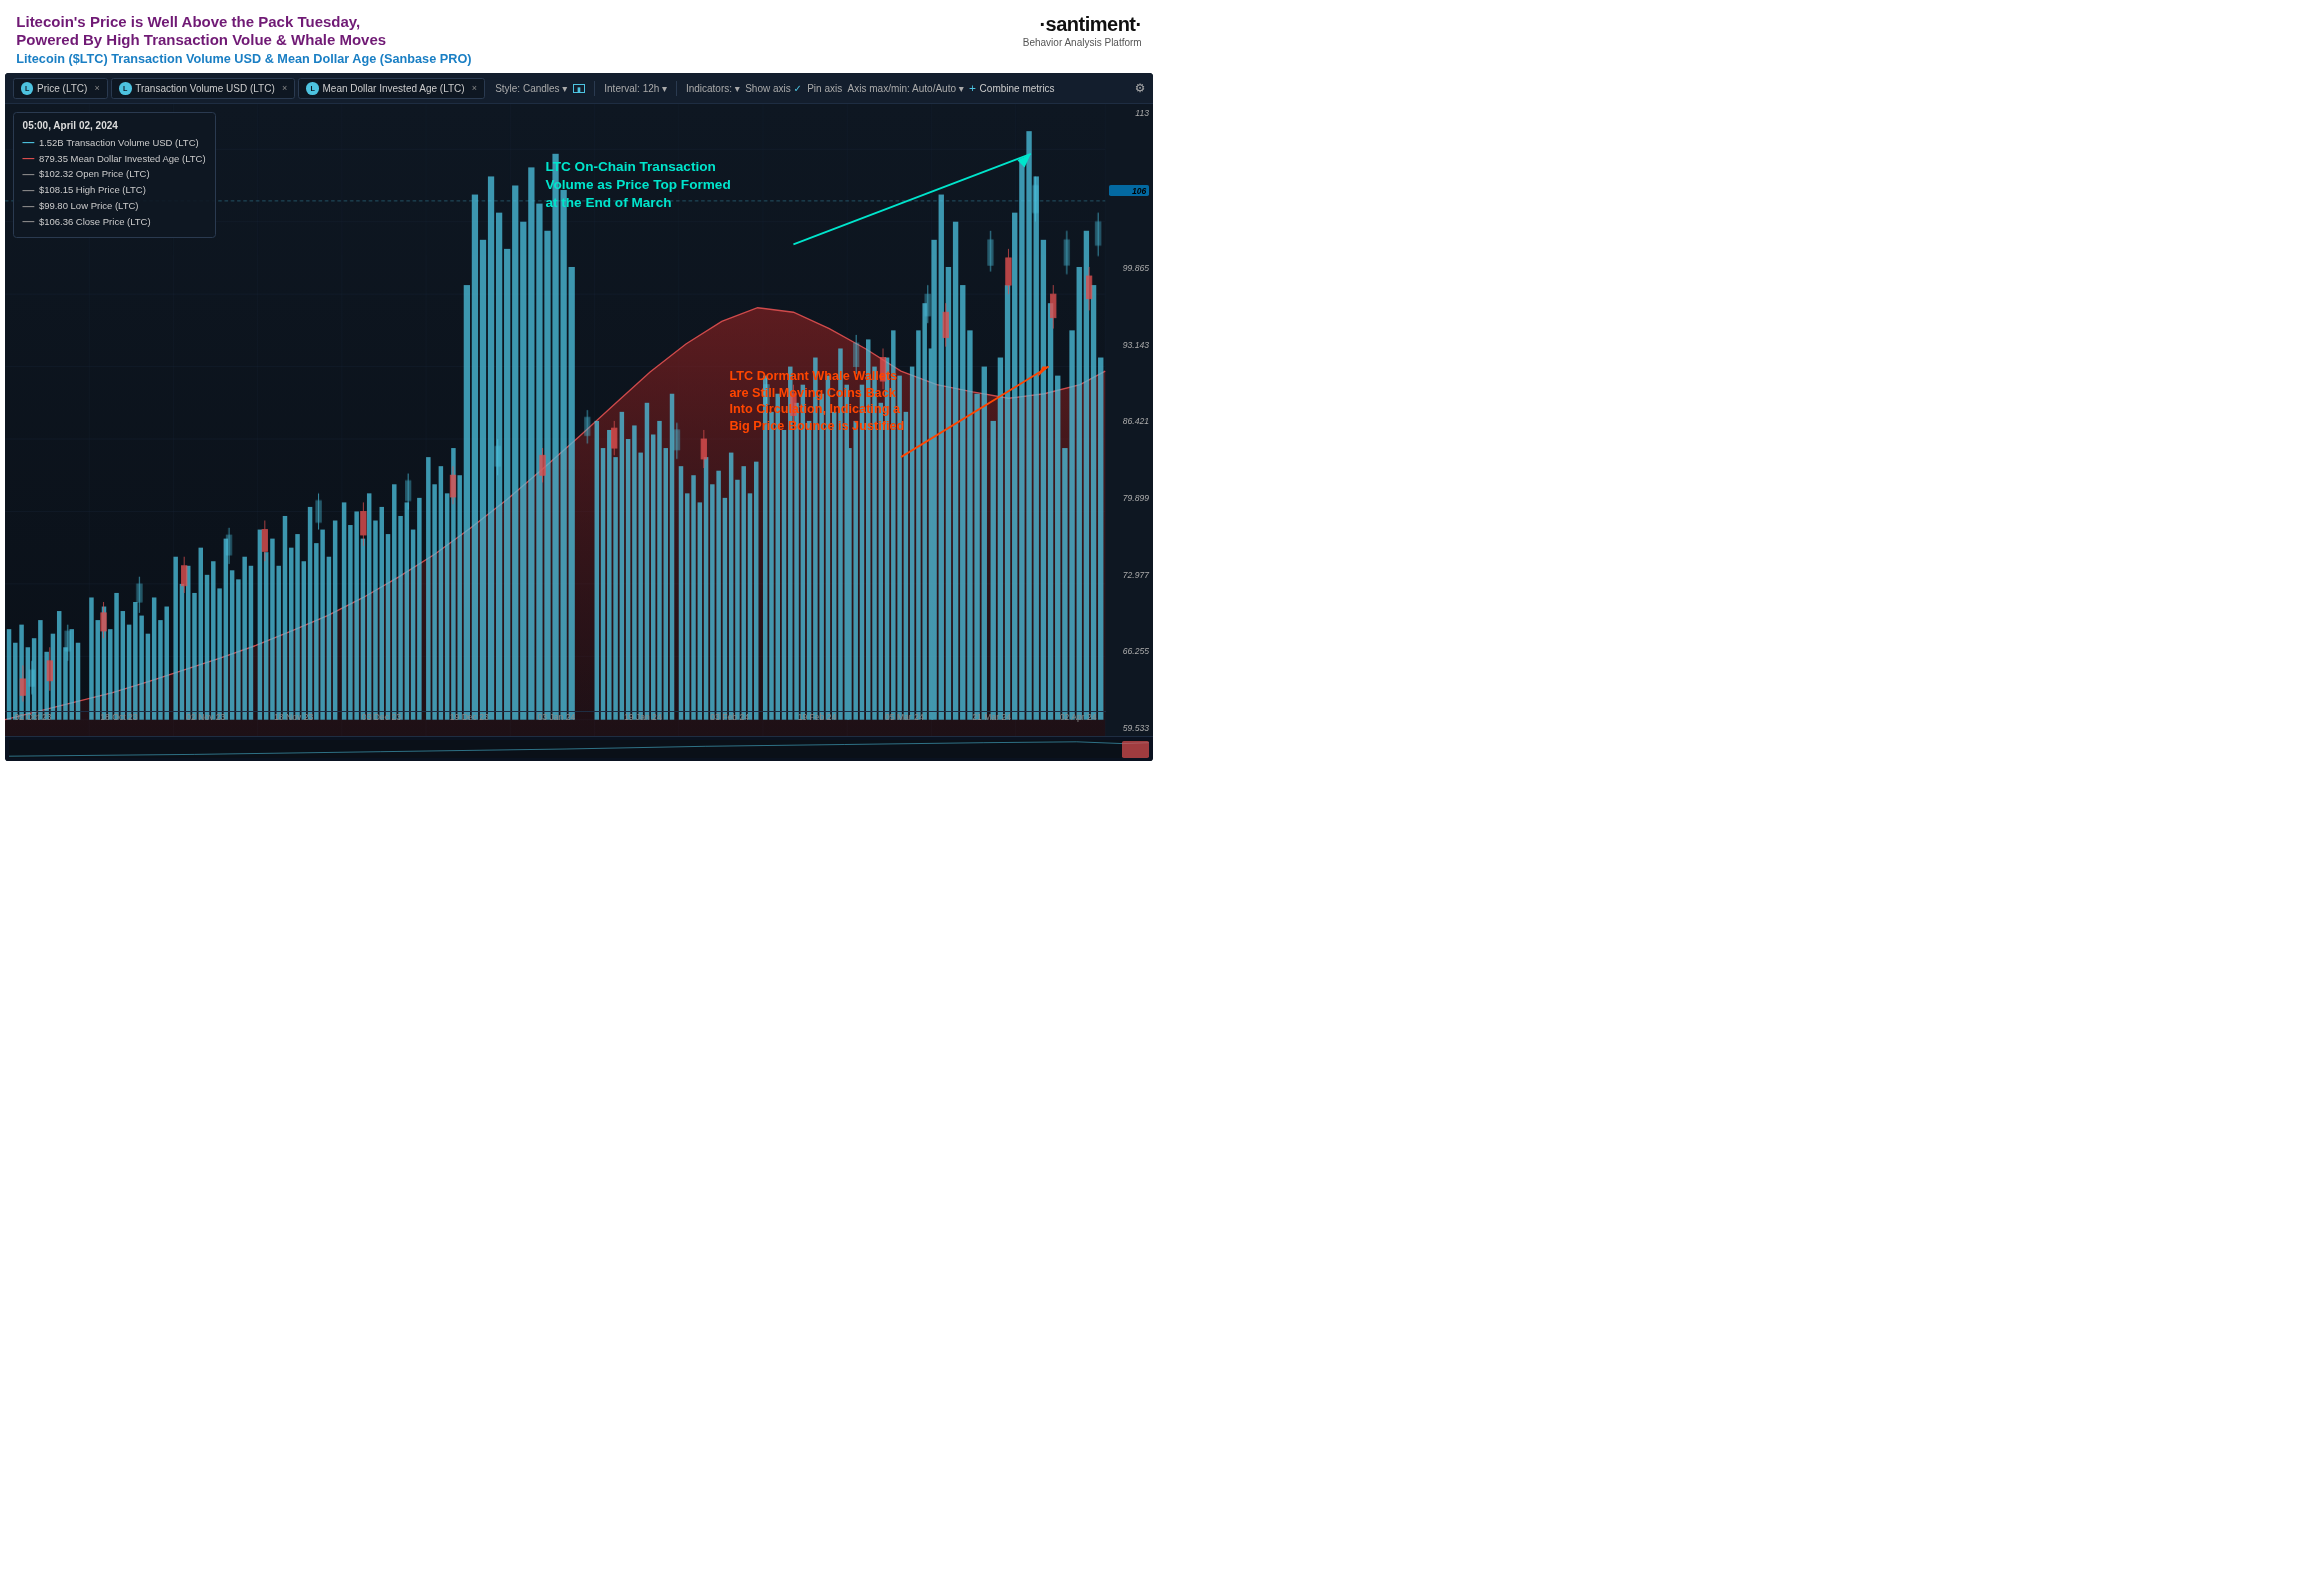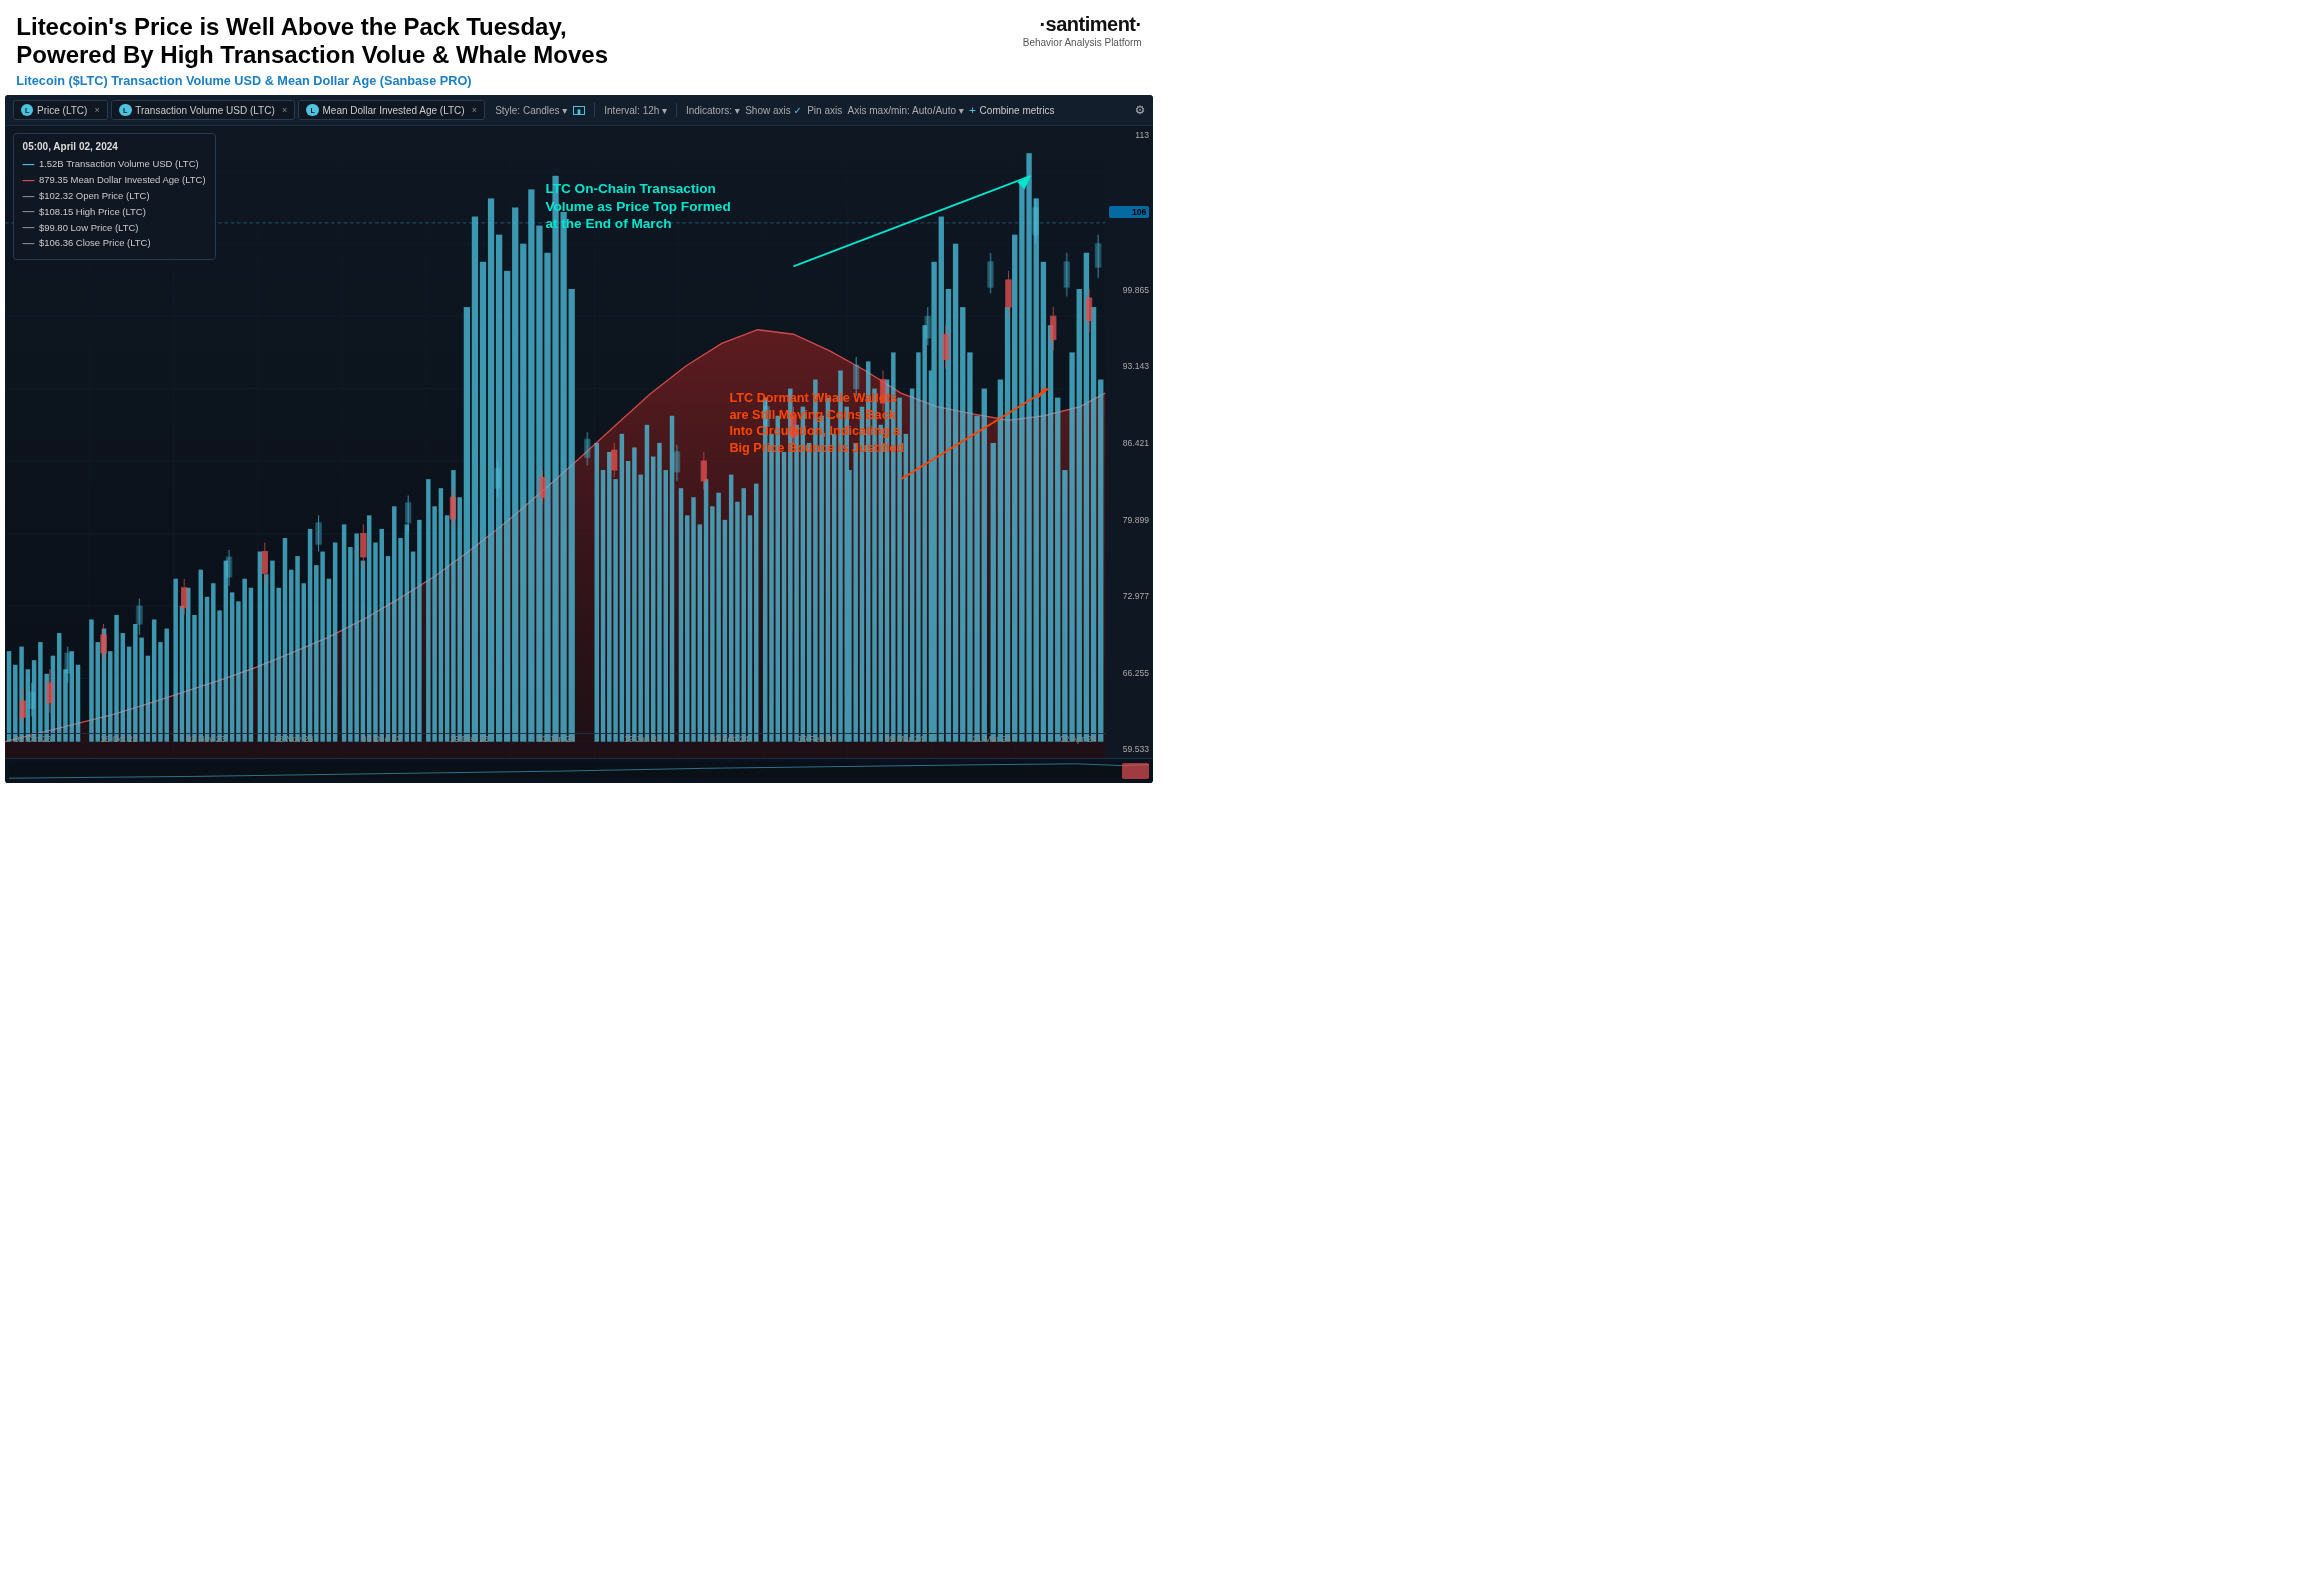--- a/index.html
+++ b/index.html
@@ -14,23 +14,23 @@
     
     .header {
       display: flex;
       align-items: flex-start;
       justify-content: space-between;
       padding: 12.7px 16.3px 7.2px 16.3px;
       background: #fff;
     }
     .header-text {}
     .header-title {
-      font-size: 24px;
+      font-size: 15px;
       font-weight: 900;
-      color: #000000;
+      color: #701a75;
       line-height: 1.2;
       max-width: 742px;
     }
     .header-subtitle {
       font-size: 12.7px;
       font-weight: 700;
       color: #1a7fc4;
       margin-top: 3.6px;
     }
     .logo-area {
@@ -192,20 +192,21 @@
       top: 0;
       height: 100%;
       width: 47px;
       display: flex;
       flex-direction: column;
       justify-content: space-between;
       padding: 3.6px 3.6px;
       font-size: 8.6px;
       color: #aaa;
       pointer-events: none;
+      font-style: italic;
     }
     .price-label {
       text-align: right;
     }
     .price-label.highlight {
       background: #0369a1;
       color: #000;
       border-radius: 1.8px;
       padding: 0.9px 2.7px;
       font-weight: bold;

